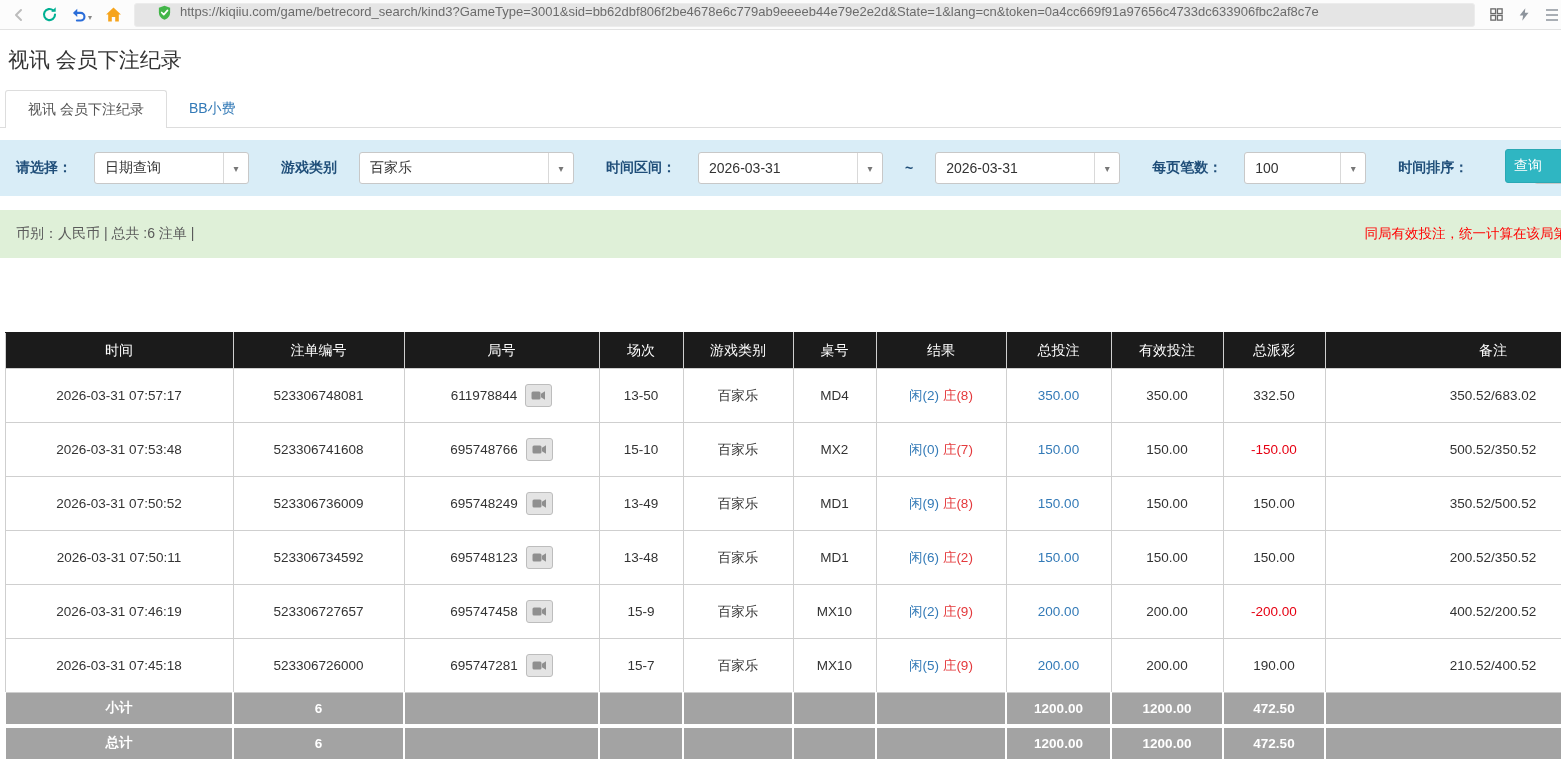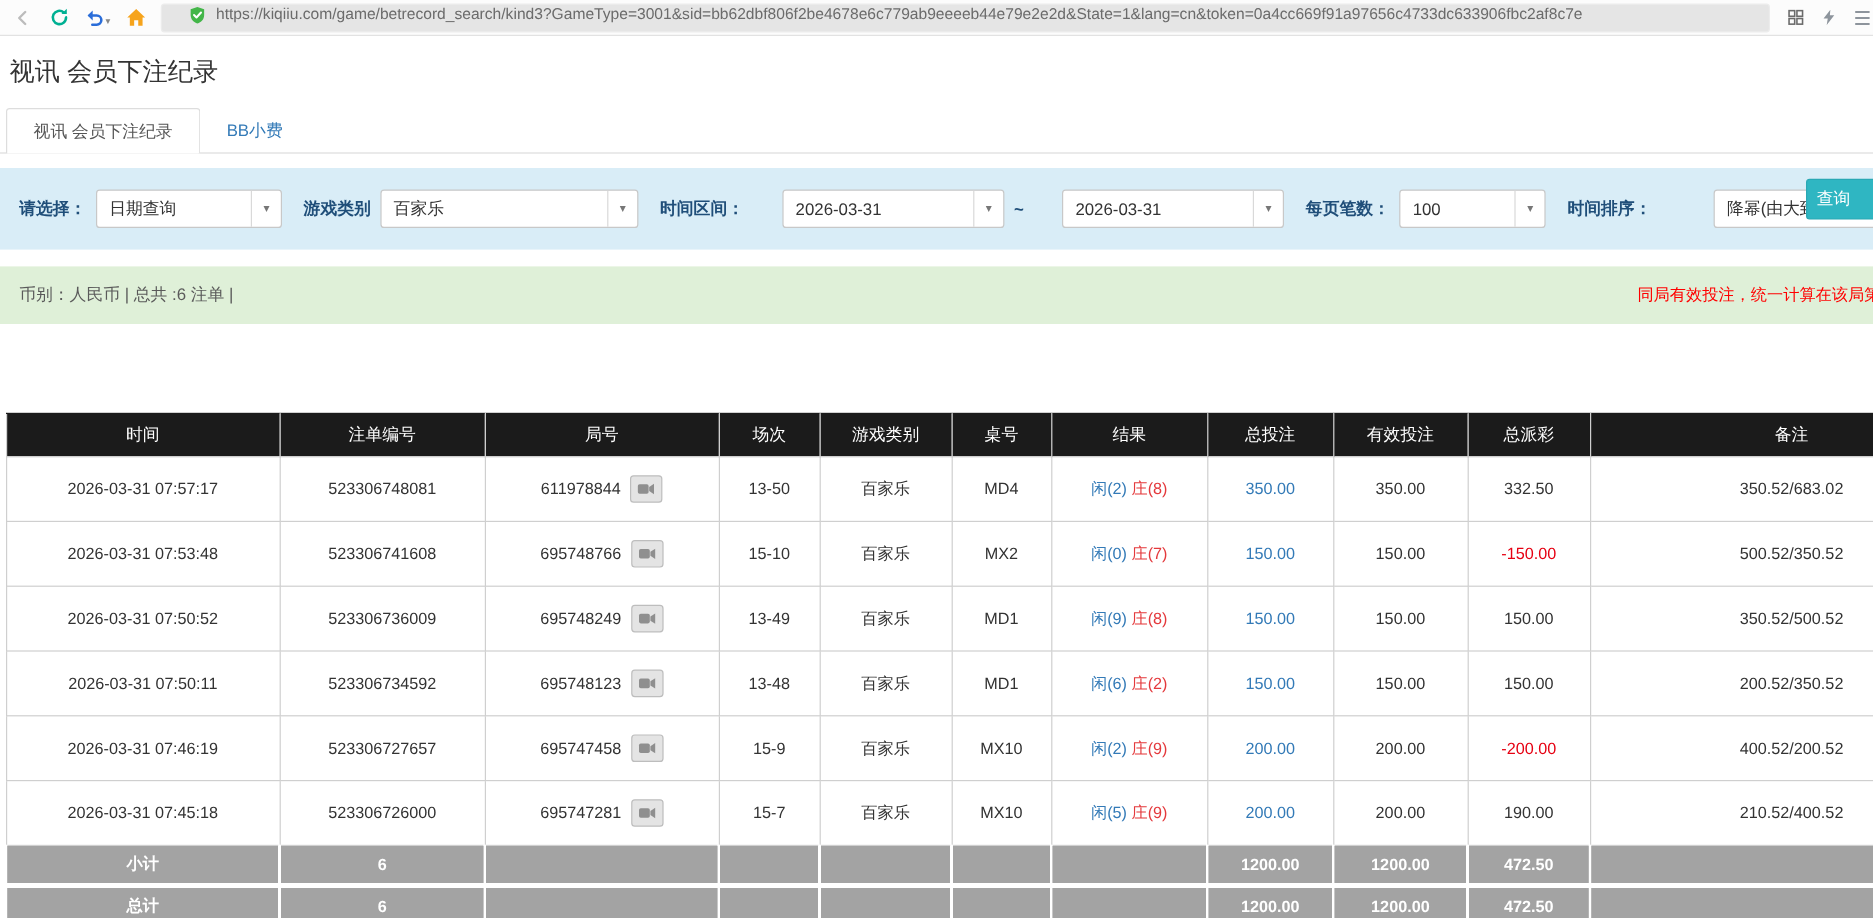--- a/index.html
+++ b/index.html
@@ -27,29 +27,29 @@
 
   
   .page-title { font-size: 21px; font-weight: 500; color: #333; margin: 16px 0 0 8px; }
   .tabs { display: flex; align-items: flex-end; border-bottom: 1px solid #ddd; margin-top: 16px; padding-left: 5px; height: 38px; }
   .tab { font-size: 14px; padding: 0 22px; line-height: 37px; white-space: nowrap; }
   .tab.active { background: #fff; border: 1px solid #ddd; border-bottom: none; border-radius: 3px 3px 0 0; margin-bottom: -1px; color: #555; }
   .tab.inactive { color: #337ab7; cursor: pointer; }
 
   
   .filter-bar {
-    margin-top: 12px; background: #d9edf7; height: 68px;
-    display: flex; align-items: center; padding-left: 16px; gap: 8px; position: relative;
+    margin-top: 12px; background: #d9edf7; height: 56px;
+    display: flex; align-items: center; padding-left: 16px; gap: 22px; position: relative;
   }
   .flabel { font-size: 14px; font-weight: bold; color: #1f4e79; white-space: nowrap; }
   .ml { margin-left: 10px; }
   .select { height: 32px; background: #fff; border: 1px solid #c8c8c8; border-radius: 3px; display: flex; align-items: stretch; cursor: pointer; flex: 0 0 auto; text-align: center; }
   .select .val { display: flex; align-items: center; padding: 0 10px; font-size: 14px; color: #333; flex: 1; white-space: nowrap; overflow: hidden; }
   .select .caret { width: 25px; border-left: 1px solid #d9d9d9; display: flex; align-items: center; justify-content: center; color: #777; font-size: 10px; }
-  .w-query { width: 155px; } .w-game { width: 215px; } .w-date { width: 185px; margin-left: 24px; }
+  .w-query { width: 155px; } .w-game { width: 215px; } .w-date { width: 185px; }
   .w-size { width: 122px; } .w-sort { width: 190px; margin-left: 44px; }
   .tilde { color: #1f4e79; font-weight: bold; font-size: 14px; }
   .search-btn {
     position: absolute; right: -16px; top: 9px; height: 34px; width: 72px;
     background: #2fb6c2; border: 1px solid #2aa8b4; border-radius: 3px;
     color: #fff; font-size: 14px; cursor: pointer; padding-left: 8px; text-align: left;
   }
 
   
   .summary-bar { margin-top: 14px; background: #dff0d8; height: 48px; display: flex; align-items: center; padding-left: 16px; font-size: 14px; position: relative; }

